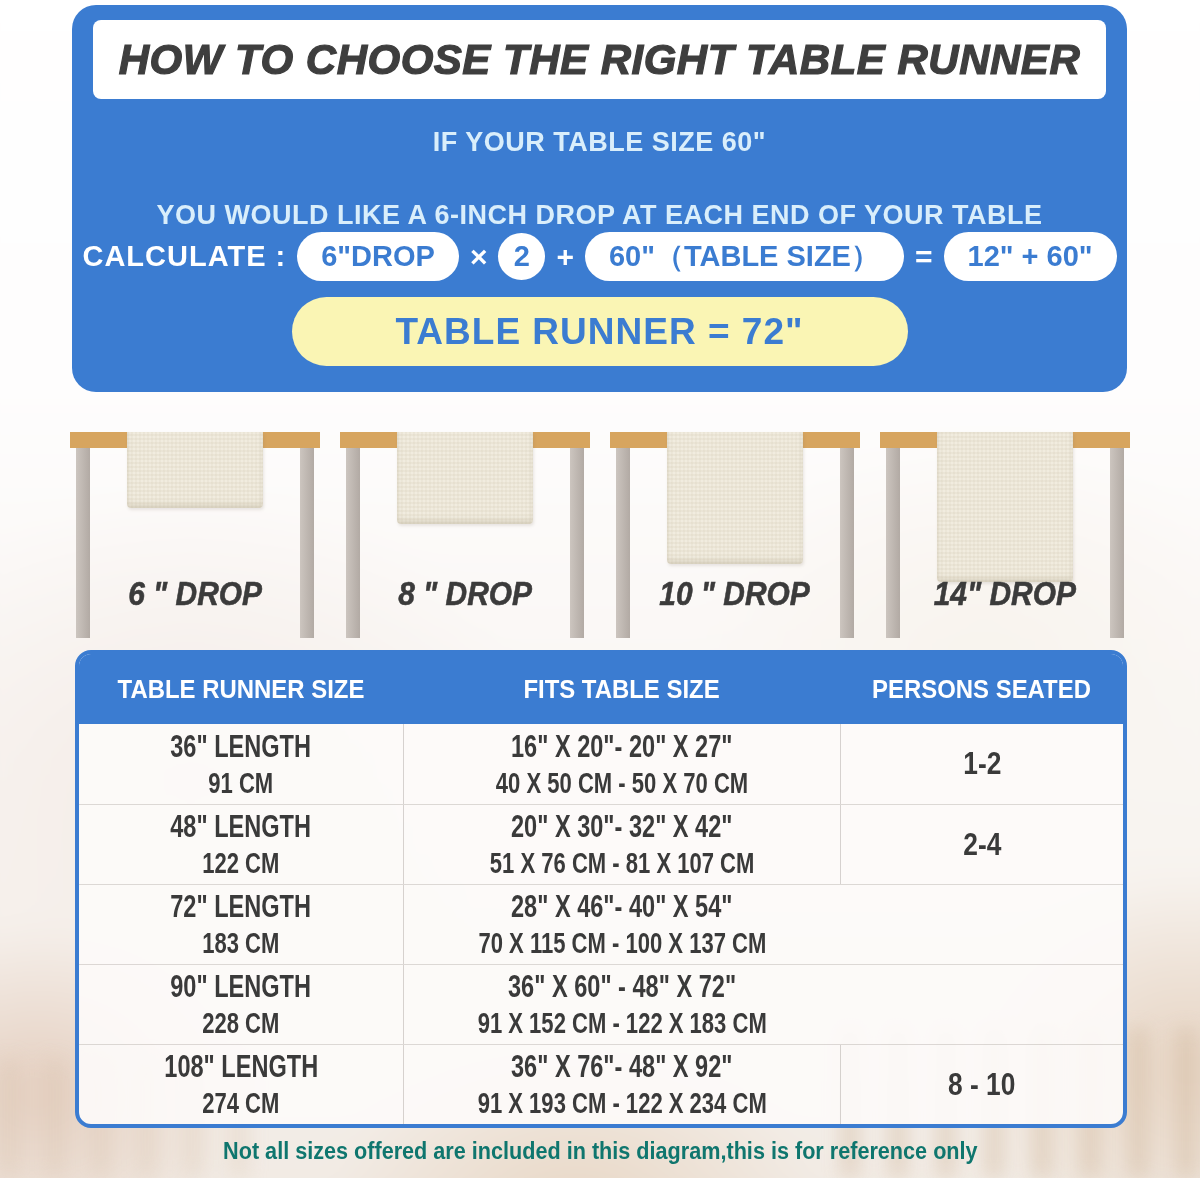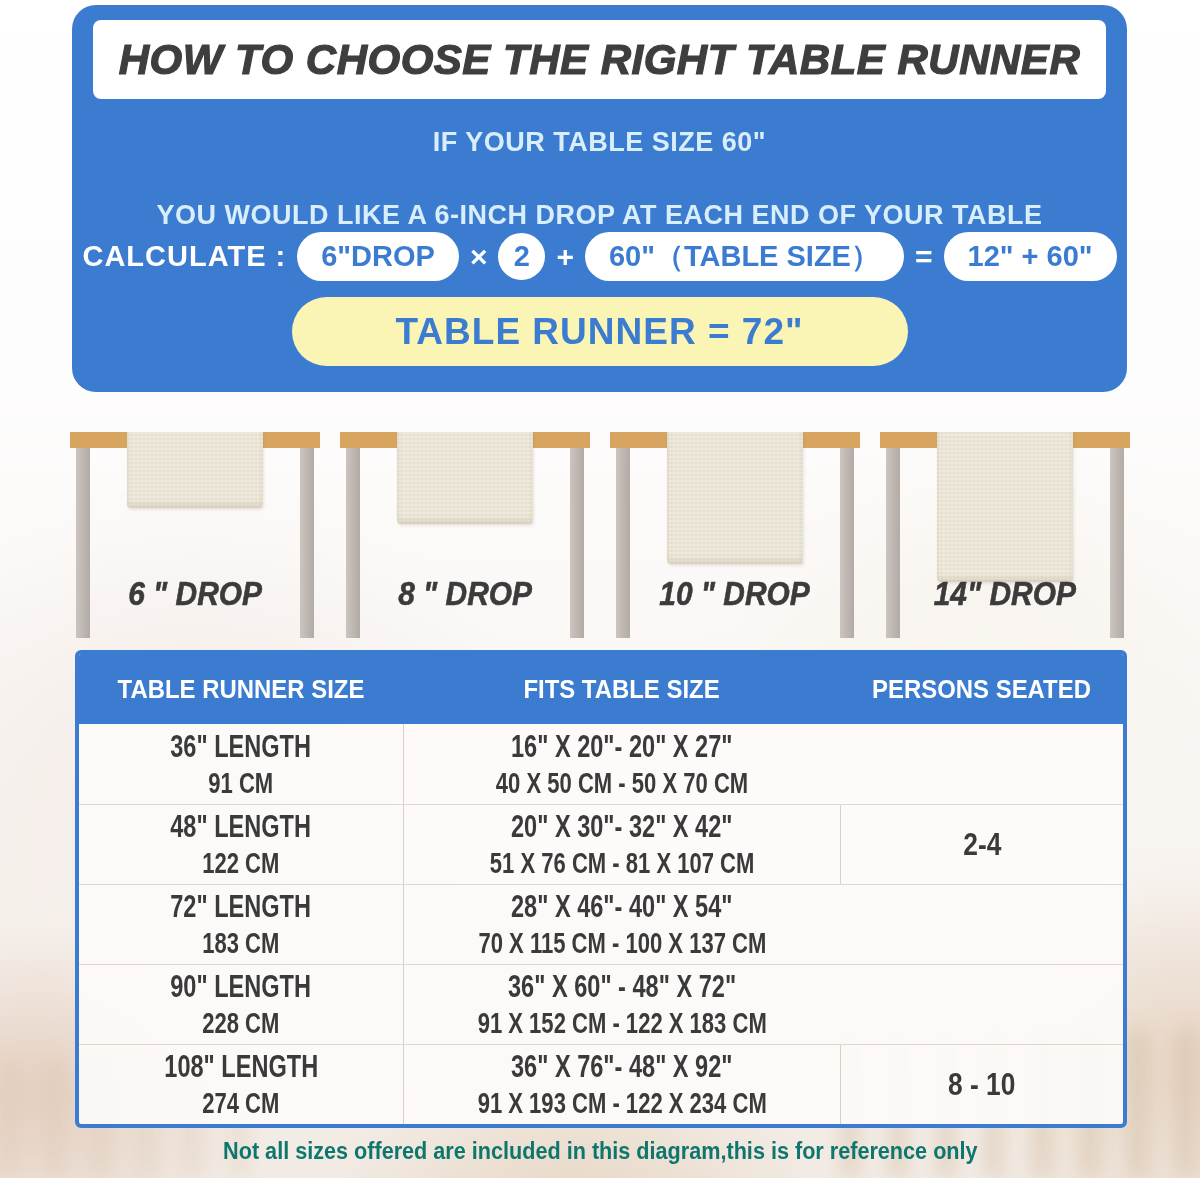--- a/index.html
+++ b/index.html
@@ -94,21 +94,21 @@
   .fig:nth-child(4) .runner { height:150px; }
   .drop-label {
     position:absolute; top:146px; width:100%; text-align:center;
     font-size:34px; font-weight:bold; font-style:italic; color:#3b3b3b; white-space:nowrap;
   }
   .drop-label span { display:inline-block; transform:scaleX(.88); -webkit-text-stroke:.6px #3b3b3b; }
 
   
   .size-table {
     position:absolute; left:75px; top:650px; width:1052px; height:478px; z-index:2;
-    border:4px solid #3b7cd1; border-radius:6px; overflow:hidden;
+    border:4px solid #3b7cd1; border-radius:16px; overflow:hidden;
     background:rgba(253,251,249,.9);
   }
   .st-header {
     display:grid; grid-template-columns:324px 437px 1fr; height:70px;
     background:#3b7cd1; align-items:center;
   }
   .st-header > div {
     text-align:center; color:#ffffff; font-size:26px; font-weight:bold;
     transform:scaleX(.92); white-space:nowrap;
   }
@@ -202,20 +202,23 @@
 
     <div class="st-row">
       <div class="st-cell c1">
         <div class="ln1">36" LENGTH</div>
         <div class="ln2">91 CM</div>
       </div>
       <div class="st-cell c2">
         <div class="ln1">16" X 20"- 20" X 27"</div>
         <div class="ln2">40 X 50 CM - 50 X 70 CM</div>
       </div>
+      <div class="st-cell c3">
+        <div class="persons">1-2</div>
+      </div>
     </div>
 
     <div class="st-row">
       <div class="st-cell c1">
         <div class="ln1">48" LENGTH</div>
         <div class="ln2">122 CM</div>
       </div>
       <div class="st-cell c2">
         <div class="ln1">20" X 30"- 32" X 42"</div>
         <div class="ln2">51 X 76 CM - 81 X 107 CM</div>

